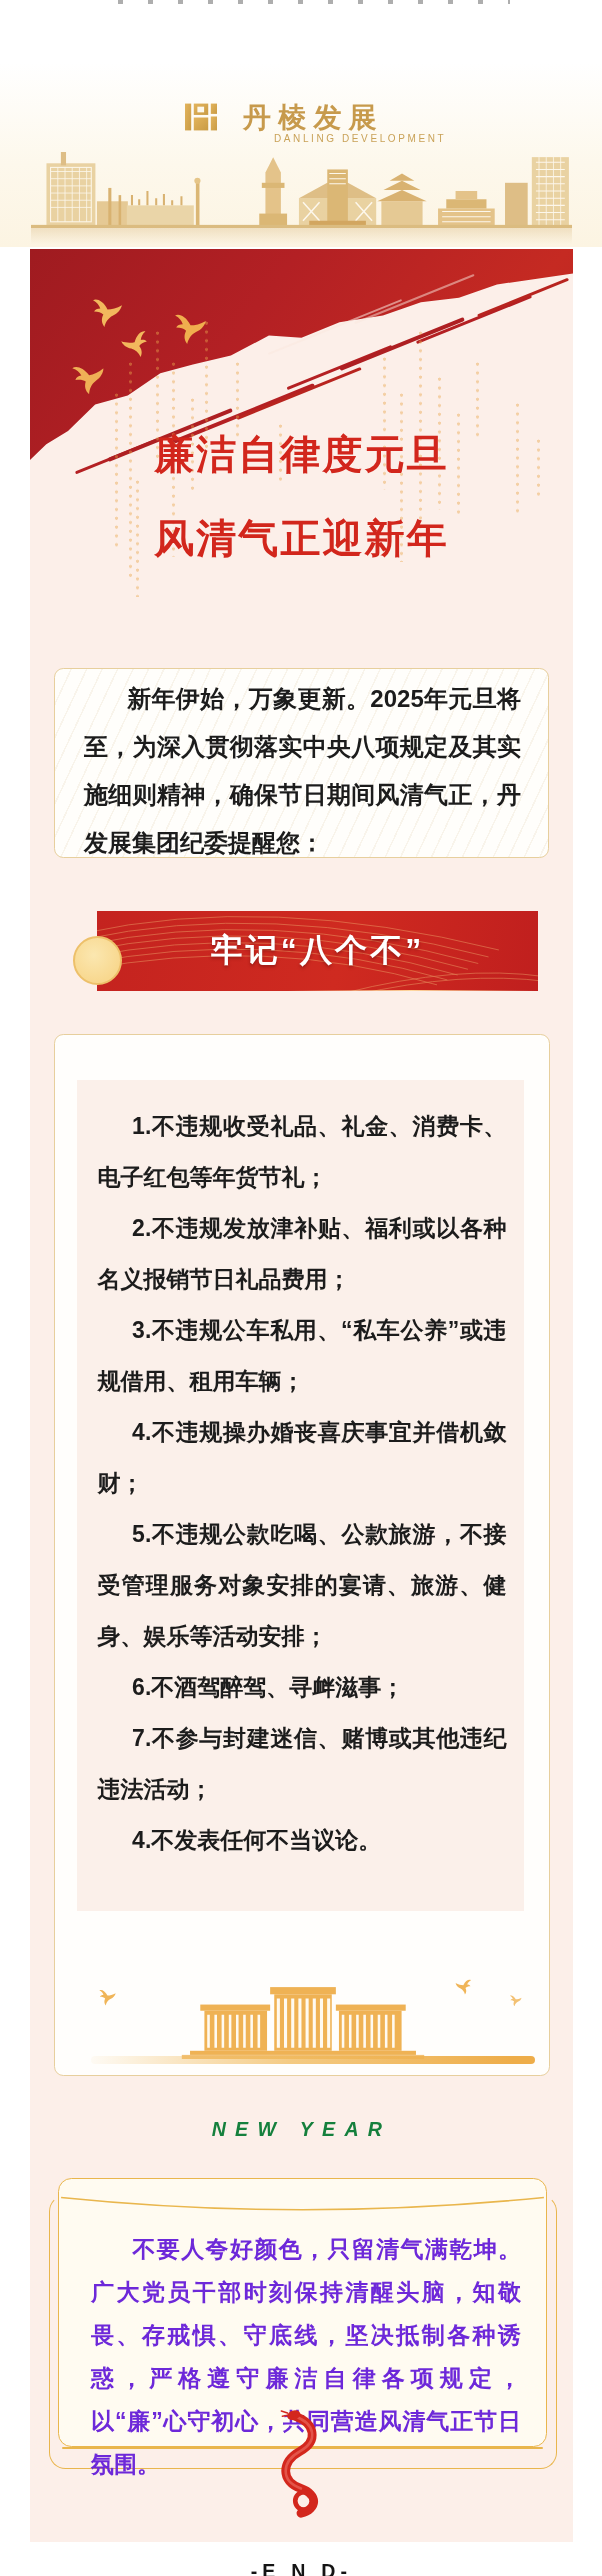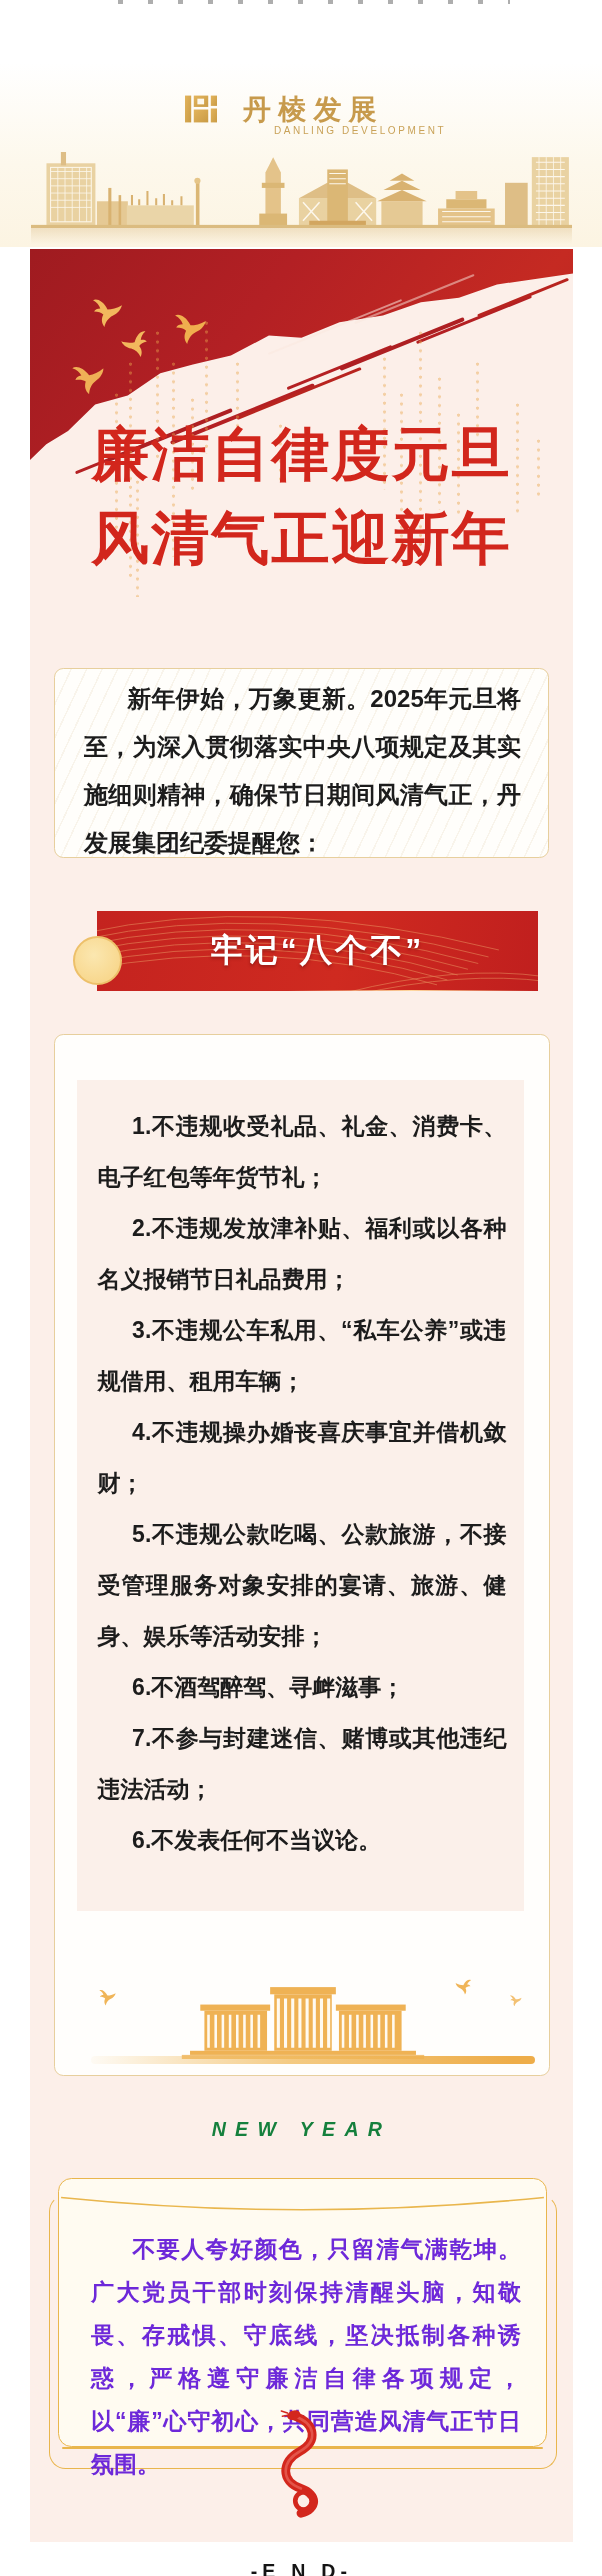--- a/index.html
+++ b/index.html
@@ -3,42 +3,42 @@
 <meta charset="utf-8">
 <style>
   html,body{margin:0;padding:0;background:#ffffff;}
   #page{position:relative;width:603px;height:2596px;margin:0 auto;overflow:hidden;
         font-family:"Liberation Sans","DejaVu Sans",sans-serif;background:#ffffff;}
   
   .top-artifact{position:absolute;top:0;left:118px;width:392px;height:3.6px;opacity:.55;
     background:repeating-linear-gradient(90deg,#6b6b6b 0 4.6px,transparent 4.6px 30px);}
   .header-cream{position:absolute;left:0;top:62px;width:603px;height:185px;
     background:linear-gradient(180deg,#ffffff 0%,#fdf8ec 55%,#fcf4e2 100%);}
-  .brand-row{position:absolute;left:185px;top:93px;width:232px;height:33px;padding-left:19px;}
+  .brand-row{position:absolute;left:185px;top:101px;width:232px;height:33px;padding-left:19px;}
   .logo-icon{position:absolute;left:0;top:0;width:32px;height:32px;}
   .brand-cn{position:absolute;left:58px;top:-2.1px;width:175px;font-family:"Liberation Serif","DejaVu Serif",serif;
     font-size:28px;font-weight:700;letter-spacing:7.2px;color:#c79a4c;white-space:nowrap;}
   .brand-en{position:absolute;left:61px;top:32px;width:175px;font-family:Liberation Sans, sans-serif;
     font-size:10px;letter-spacing:2.6px;color:#c9a258;white-space:nowrap;margin-left:28px;}
   .skyline{position:absolute;left:31px;top:152px;width:541px;height:78px;}
   .skyline-shadow{position:absolute;left:31px;top:227px;width:541px;height:16.5px;
     background:linear-gradient(180deg,rgba(214,180,120,.35),rgba(214,180,120,0));}
   
   .column{position:absolute;left:30px;top:249px;width:543px;height:2293px;background:#fcefe9;}
   
   .brush{position:absolute;left:0;top:0;width:543px;height:222px;
     background:linear-gradient(128deg,#9f1b20 0%,#b32024 38%,#c52a22 75%,#b82521 100%);
     clip-path:polygon(0 0,100% 0,100% 11%,86% 16%,79% 22%,72% 24%,65% 30%,57% 33%,50% 40%,44% 39%,37% 48%,30% 52%,24% 56%,18% 66%,12% 70%,7% 82%,3% 88%,0 95%);}
   .streak{position:absolute;transform:rotate(-22deg);border-radius:2.1px;}
   .dove{position:absolute;z-index:3;}
   .dotstrip{position:absolute;width:4.6px;z-index:1;opacity:.55;
     background-image:radial-gradient(circle at 50% 35%,rgba(233,166,76,.8) 1.3px,transparent 1.8px);
     background-size:4.6px 8.8px;}
   .title{position:absolute;left:0;top:163px;width:543px;text-align:center;z-index:2;
-    color:#d2261c;font-size:58px;font-weight:900;line-height:84px;letter-spacing:2.1px;white-space:nowrap;}
+    color:#d2261c;font-size:40px;font-weight:900;line-height:84px;letter-spacing:2.1px;white-space:nowrap;}
   
   .intro-box{position:absolute;left:24px;top:419px;width:495px;height:190px;box-sizing:border-box;
     border:1.5px solid #e7cf9d;border-radius:9.3px;background:#fffefb;
     background-image:repeating-linear-gradient(115deg,rgba(203,172,118,.12) 0 1.5px,transparent 1.5px 14px);}
   .intro-text{position:absolute;left:29px;right:27px;top:6.2px;color:#1c1c1c;font-size:24px;
     font-weight:700;line-height:48px;text-align:justify;text-indent:1.8em;}
   
   .ribbon{position:absolute;left:67px;top:662px;width:441px;height:80px;
     background:linear-gradient(100deg,#c4231f 0%,#cf2a20 55%,#c01f1e 100%);overflow:hidden;}
   .ribbon-title{position:absolute;left:0;top:0;width:100%;height:100%;display:flex;align-items:center;justify-content:center;
@@ -217,21 +217,21 @@
     <div class="rules-box">
       <div class="rules-panel">
         <div class="rules-text">
           <p>1.不违规收受礼品、礼金、消费卡、电子红包等年货节礼；</p>
           <p>2.不违规发放津补贴、福利或以各种名义报销节日礼品费用；</p>
           <p>3.不违规公车私用、“私车公养”或违规借用、租用车辆；</p>
           <p>4.不违规操办婚丧喜庆事宜并借机敛财；</p>
           <p>5.不违规公款吃喝、公款旅游，不接受管理服务对象安排的宴请、旅游、健身、娱乐等活动安排；</p>
           <p>6.不酒驾醉驾、寻衅滋事；</p>
           <p>7.不参与封建迷信、赌博或其他违纪违法活动；</p>
-          <p>6.不发表任何不当议论。</p>
+          <p>4.不发表任何不当议论。</p>
         </div>
       </div>
 
       <svg class="building" viewBox="0 0 520 148">
         <g fill="#efb254">
           <rect x="196" y="8" width="128" height="14"></rect>
           <rect x="204" y="22" width="112" height="110"></rect>
           <path d="M212 30 V126 M226 30 V126 M240 30 V126 M254 30 V126 M268 30 V126 M282 30 V126 M296 30 V126 M310 30 V126" stroke="#fffaf0" stroke-width="6"></path>
           <rect x="60" y="42" width="136" height="12"></rect>
           <rect x="68" y="54" width="122" height="78"></rect>

